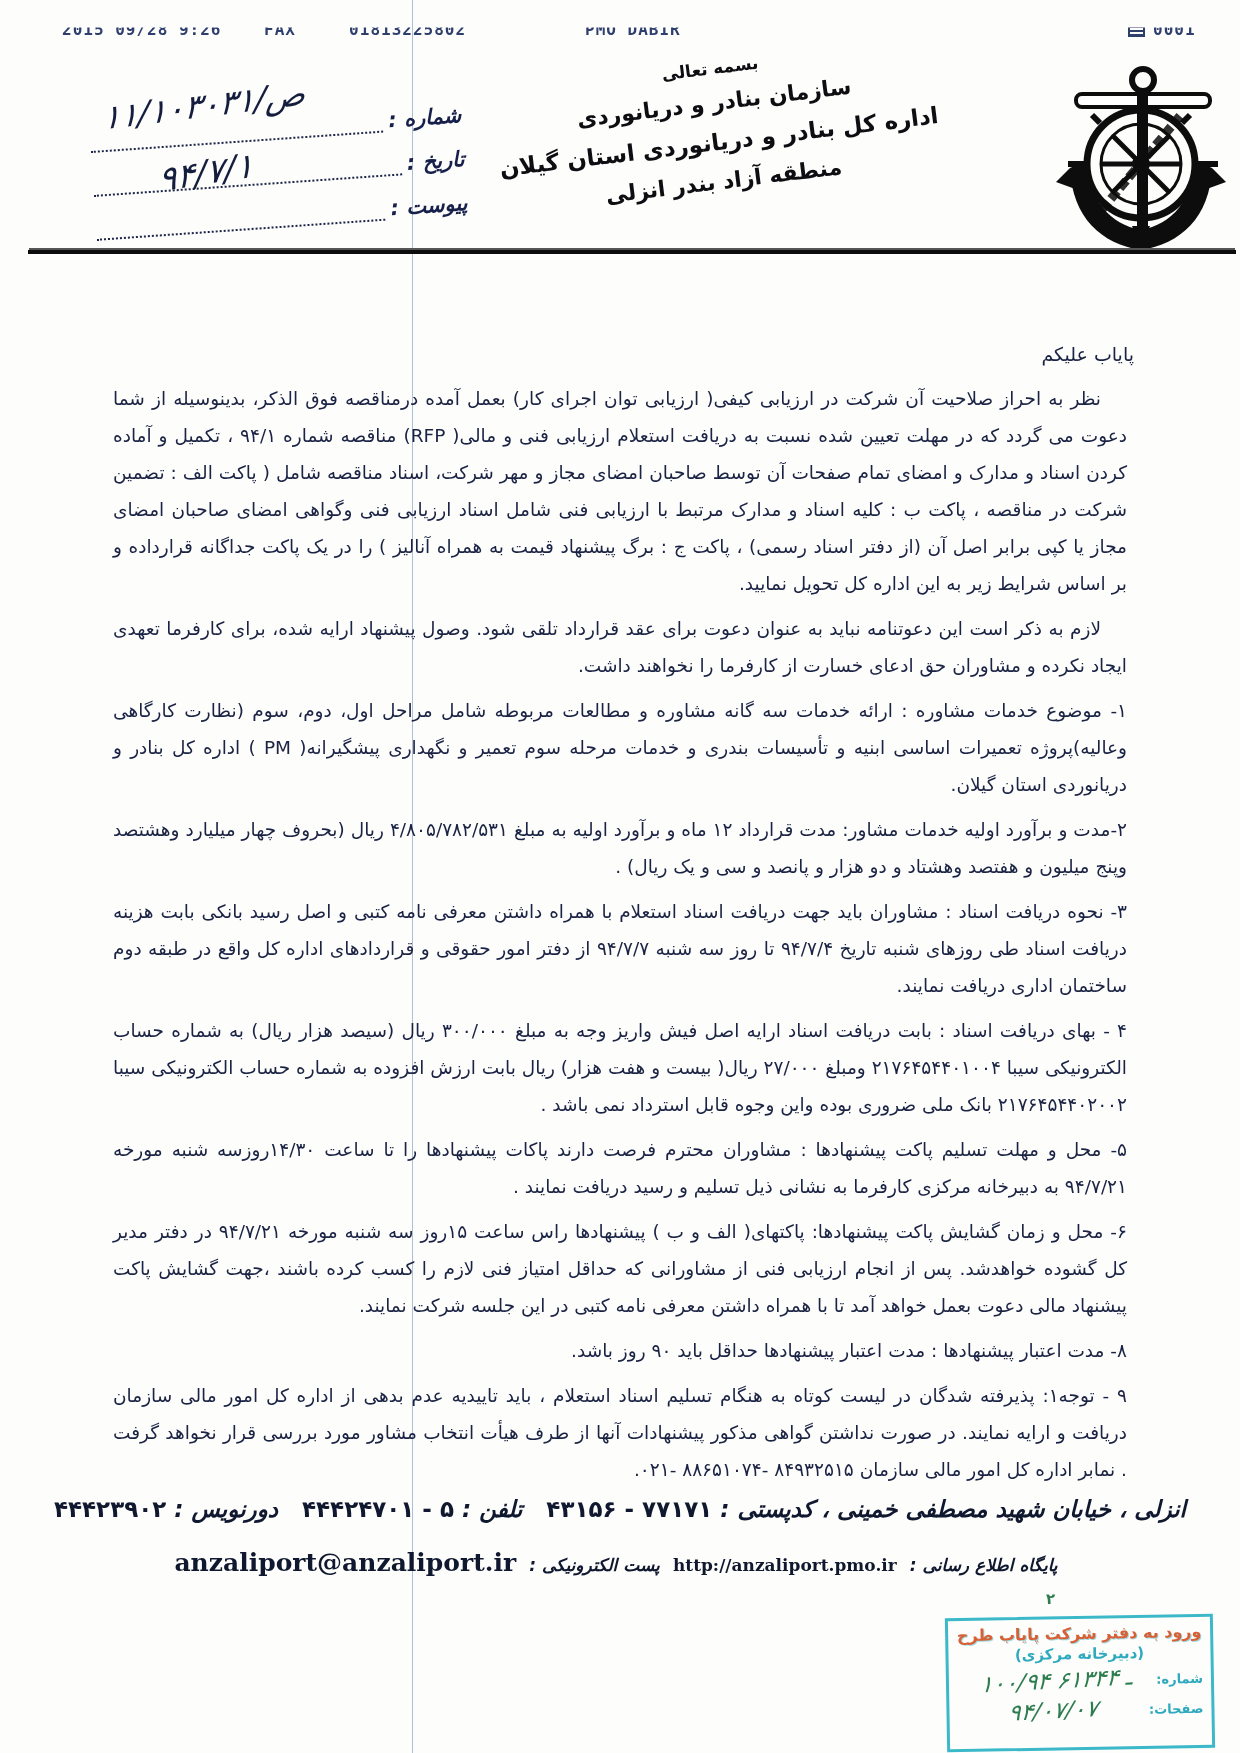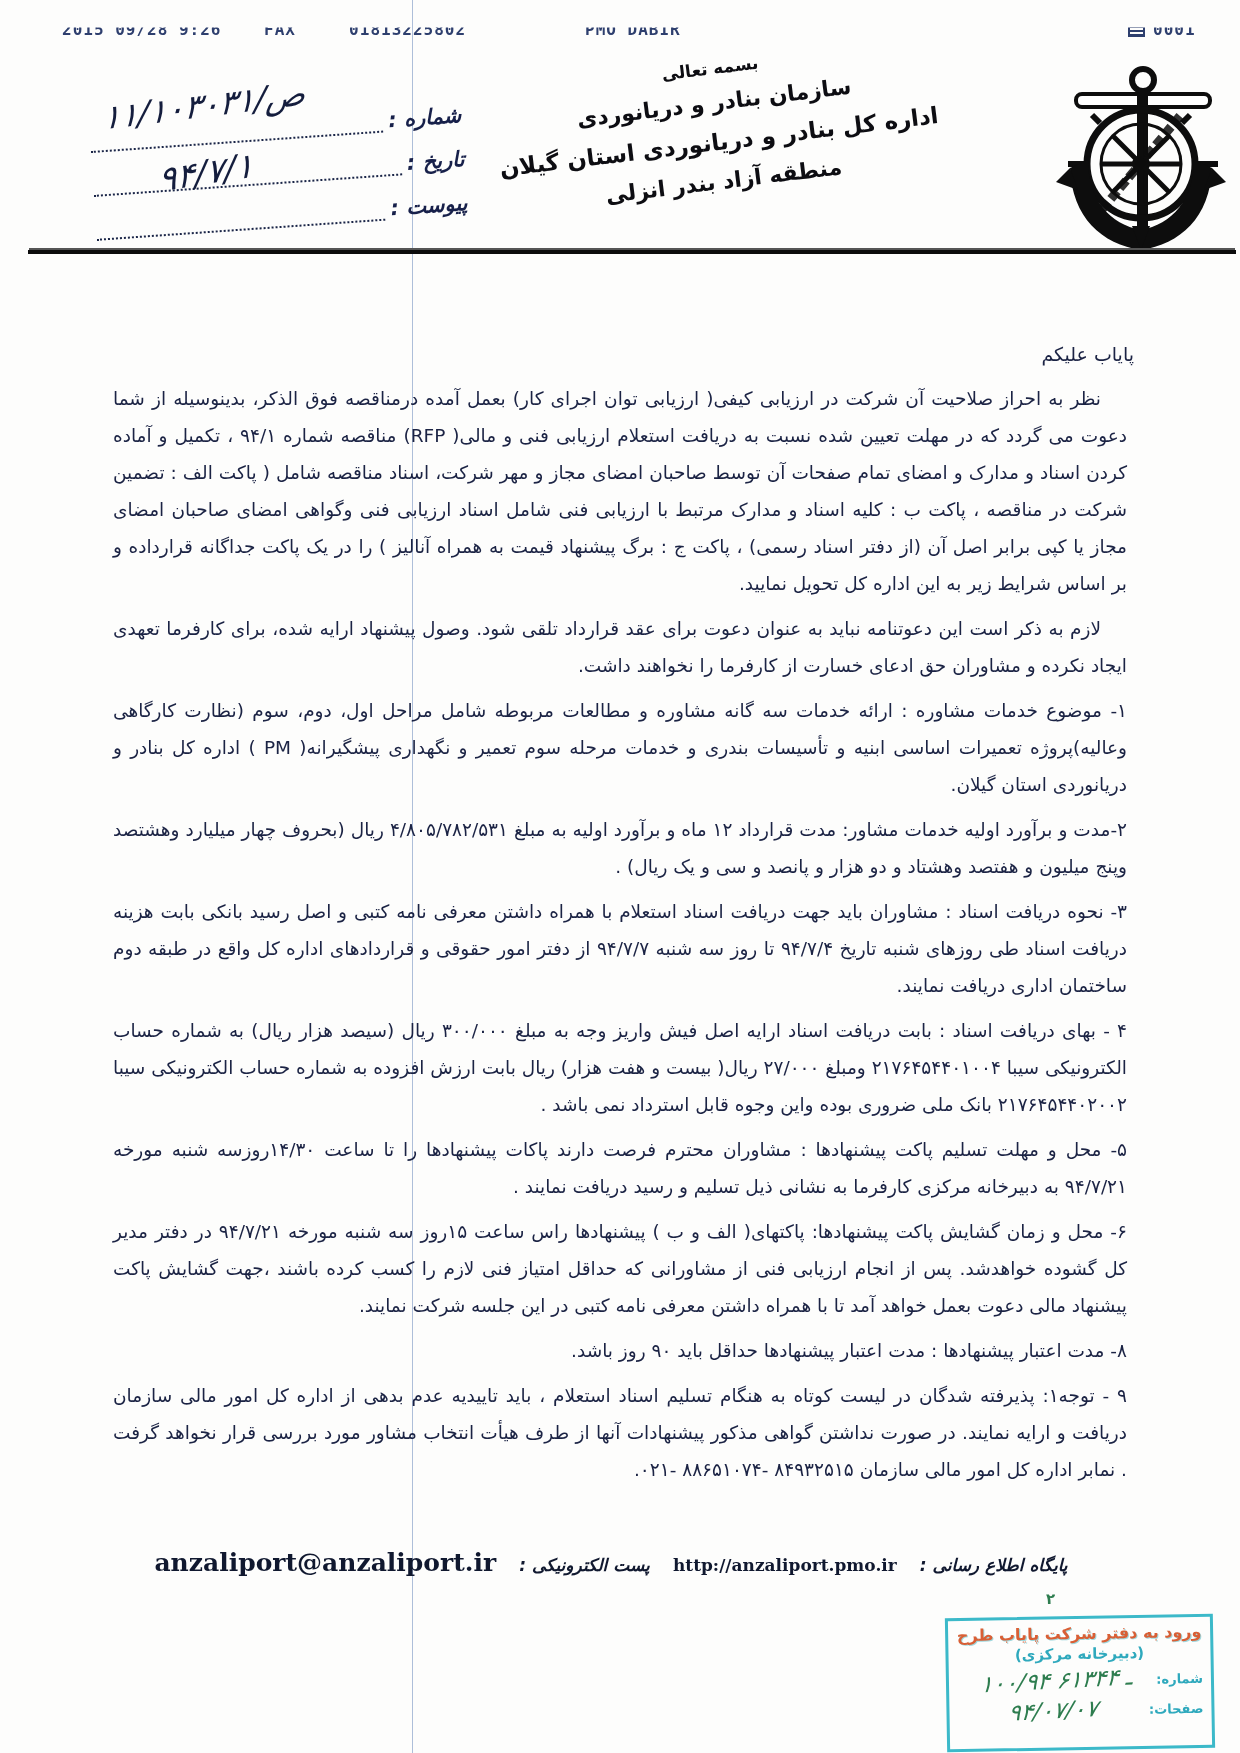--- a/index.html
+++ b/index.html
@@ -68,21 +68,21 @@
   
   .footer-address{
     position:absolute;top:1496px;left:0;width:100%;text-align:center;direction:rtl;
     font-size:23px;font-weight:800;font-style:italic;color:#10182f;white-space:nowrap;
   }
   .footer-address .num{font-style:normal;}
   .footer-web{
     position:absolute;top:1548px;left:0;width:100%;text-align:center;direction:rtl;
     color:#10182f;white-space:nowrap;
   }
-  .fw-label{font-size:17px;font-weight:bold;font-style:italic;margin:0 18px;}
+  .fw-label{font-size:17px;font-weight:bold;font-style:italic;margin:0 8px;}
   .fw-url{font-family:"DejaVu Serif",serif;font-size:17px;font-weight:bold;}
   .fw-email{font-family:"DejaVu Serif",serif;font-size:25px;font-weight:bold;}
   
   .stamp{
     position:absolute;top:1616px;left:946px;width:246px;height:118px;
     border:3px solid #3cb9c9;transform:rotate(-1deg);padding:5px 8px;
     direction:rtl;background:rgba(255,255,255,.0);
   }
   .stamp-l1{text-align:center;font-size:16px;font-weight:bold;color:#d95f35;
     text-shadow:1px 1px 0 #9fd8de;}
@@ -184,20 +184,28 @@
     <p>۱- موضوع خدمات مشاوره : ارائه خدمات سه گانه مشاوره و مطالعات مربوطه شامل مراحل اول، دوم، سوم (نظارت کارگاهی وعالیه)پروژه تعمیرات اساسی ابنیه و تأسیسات بندری و خدمات مرحله سوم تعمیر و نگهداری پیشگیرانه( PM ) اداره کل بنادر و دریانوردی استان گیلان.</p>
     <p>۲-مدت و برآورد اولیه خدمات مشاور: مدت قرارداد ۱۲ ماه و برآورد اولیه به مبلغ ۴/۸۰۵/۷۸۲/۵۳۱ ریال (بحروف چهار میلیارد وهشتصد وپنج میلیون و هفتصد وهشتاد و دو هزار و پانصد و سی و یک ریال) .</p>
     <p>۳- نحوه دریافت اسناد : مشاوران باید جهت دریافت اسناد استعلام با همراه داشتن  معرفی نامه کتبی و اصل رسید بانکی بابت هزینه دریافت اسناد طی روزهای شنبه تاریخ ۹۴/۷/۴ تا روز سه شنبه ۹۴/۷/۷ از دفتر امور حقوقی و قراردادهای اداره کل واقع در طبقه دوم ساختمان اداری دریافت نمایند.</p>
     <p>۴ -  بهای دریافت اسناد : بابت دریافت اسناد ارایه اصل فیش واریز وجه به مبلغ ۳۰۰/۰۰۰ ریال (سیصد هزار ریال) به شماره حساب الکترونیکی سیبا ۲۱۷۶۴۵۴۴۰۱۰۰۴ ومبلغ ۲۷/۰۰۰ ریال( بیست و هفت هزار) ریال بابت ارزش افزوده به شماره حساب الکترونیکی سیبا ۲۱۷۶۴۵۴۴۰۲۰۰۲  بانک ملی ضروری بوده واین وجوه  قابل استرداد نمی باشد .</p>
     <p>۵- محل و مهلت تسلیم پاکت پیشنهادها : مشاوران محترم فرصت دارند پاکات پیشنهادها را تا ساعت ۱۴/۳۰روزسه شنبه مورخه ۹۴/۷/۲۱ به دبیرخانه مرکزی کارفرما به نشانی ذیل تسلیم و رسید دریافت نمایند .</p>
     <p>۶- محل و زمان گشایش پاکت پیشنهادها: پاکتهای( الف و ب ) پیشنهادها راس ساعت ۱۵روز سه شنبه مورخه ۹۴/۷/۲۱ در دفتر مدیر کل گشوده خواهدشد. پس از انجام ارزیابی فنی از مشاورانی که حداقل امتیاز فنی لازم را کسب کرده باشند ،جهت گشایش پاکت پیشنهاد مالی دعوت بعمل خواهد آمد تا با همراه داشتن معرفی نامه کتبی در این جلسه شرکت نمایند.</p>
     <p>۸- مدت اعتبار پیشنهادها : مدت اعتبار پیشنهادها حداقل باید ۹۰ روز باشد.</p>
     <p>۹ - توجه۱: پذیرفته شدگان در لیست کوتاه به هنگام تسلیم اسناد استعلام ، باید تاییدیه عدم بدهی از اداره کل امور مالی سازمان دریافت و ارایه نمایند.  در صورت نداشتن گواهی مذکور پیشنهادات آنها از طرف هیأت انتخاب مشاور مورد بررسی قرار نخواهد گرفت .  نمابر اداره کل امور مالی سازمان  ۸۴۹۳۲۵۱۵ -۸۸۶۵۱۰۷۴ -۰۲۱.</p>
   </div>
 
+  <div class="footer-address">
+    <span>انزلی ، خیابان شهید مصطفی خمینی ، کدپستی :</span>
+    <span class="num" dir="ltr">۴۳۱۵۶ - ۷۷۱۷۱</span>&nbsp;&nbsp;
+    <span>تلفن :</span>
+    <span class="num" dir="ltr">۴۴۴۲۴۷۰۱ - ۵</span>&nbsp;&nbsp;
+    <span>دورنویس :</span>
+    <span class="num" dir="ltr">۴۴۴۲۳۹۰۲</span>
+  </div>
   <div class="footer-web">
     <span class="fw-label">پایگاه اطلاع رسانی :</span>
     <span class="fw-url" dir="ltr">http://anzaliport.pmo.ir</span>
     <span class="fw-label">پست الکترونیکی :</span>
     <span class="fw-email" dir="ltr">anzaliport@anzaliport.ir</span>
   </div>
 
   <div class="stamp-mark">۲</div>
   <div class="stamp">
     <div class="stamp-l1">ورود به دفتر شرکت پایاب طرح</div>

